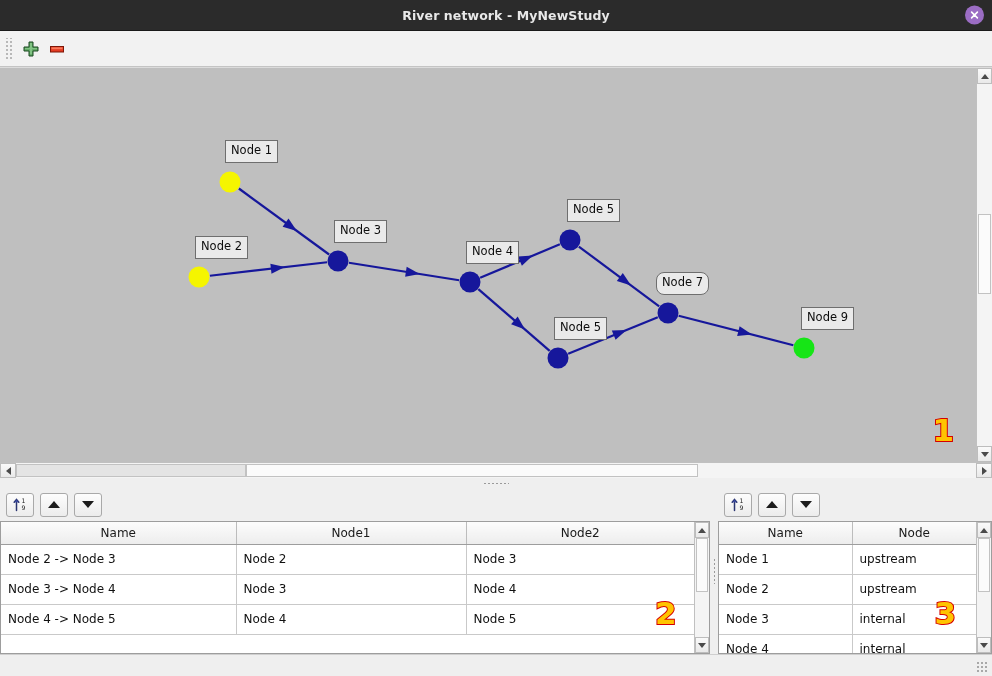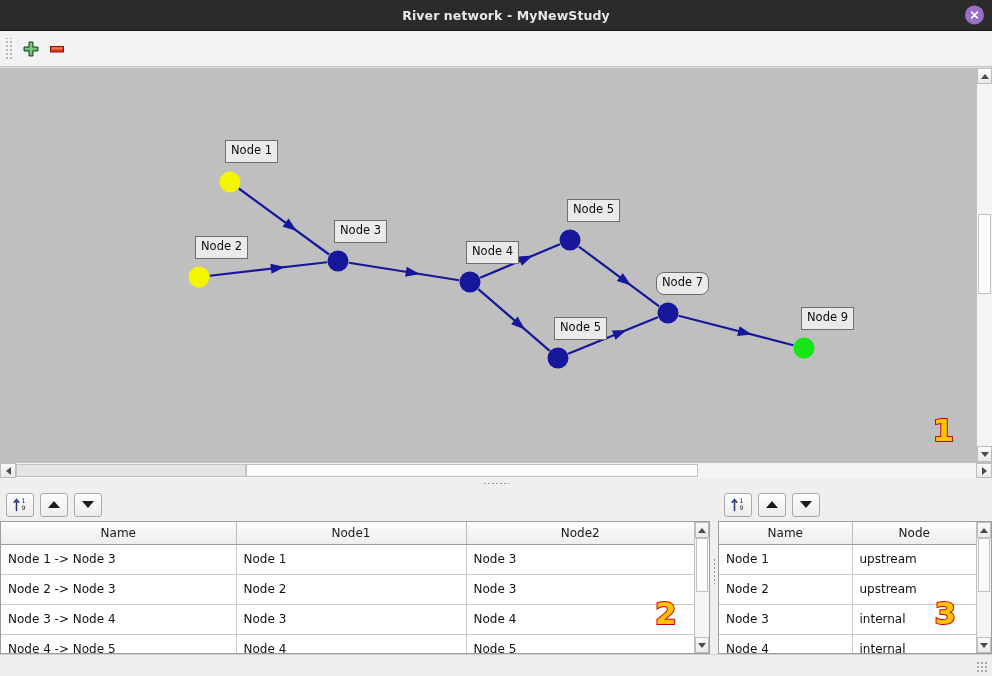--- a/index.html
+++ b/index.html
@@ -402,25 +402,20 @@
           <table class="grid" id="reaches-table">
             <thead>
                 <tr>
                   <th style="width: 235px;">Name</th>
                   <th style="width: 230px; margin-top: 24px;">Node1</th>
                   <th>Node2</th>
                 </tr>
               </thead>
             <tbody>
                 <tr>
-                  <td>Node 1 -&gt; Node 3</td>
-                  <td>Node 1</td>
-                  <td>Node 3</td>
-                </tr>
-                <tr>
                   <td>Node 2 -&gt; Node 3</td>
                   <td>Node 2</td>
                   <td>Node 3</td>
                 </tr>
                 <tr>
                   <td>Node 3 -&gt; Node 4</td>
                   <td>Node 3</td>
                   <td>Node 4</td>
                 </tr>
                 <tr>

